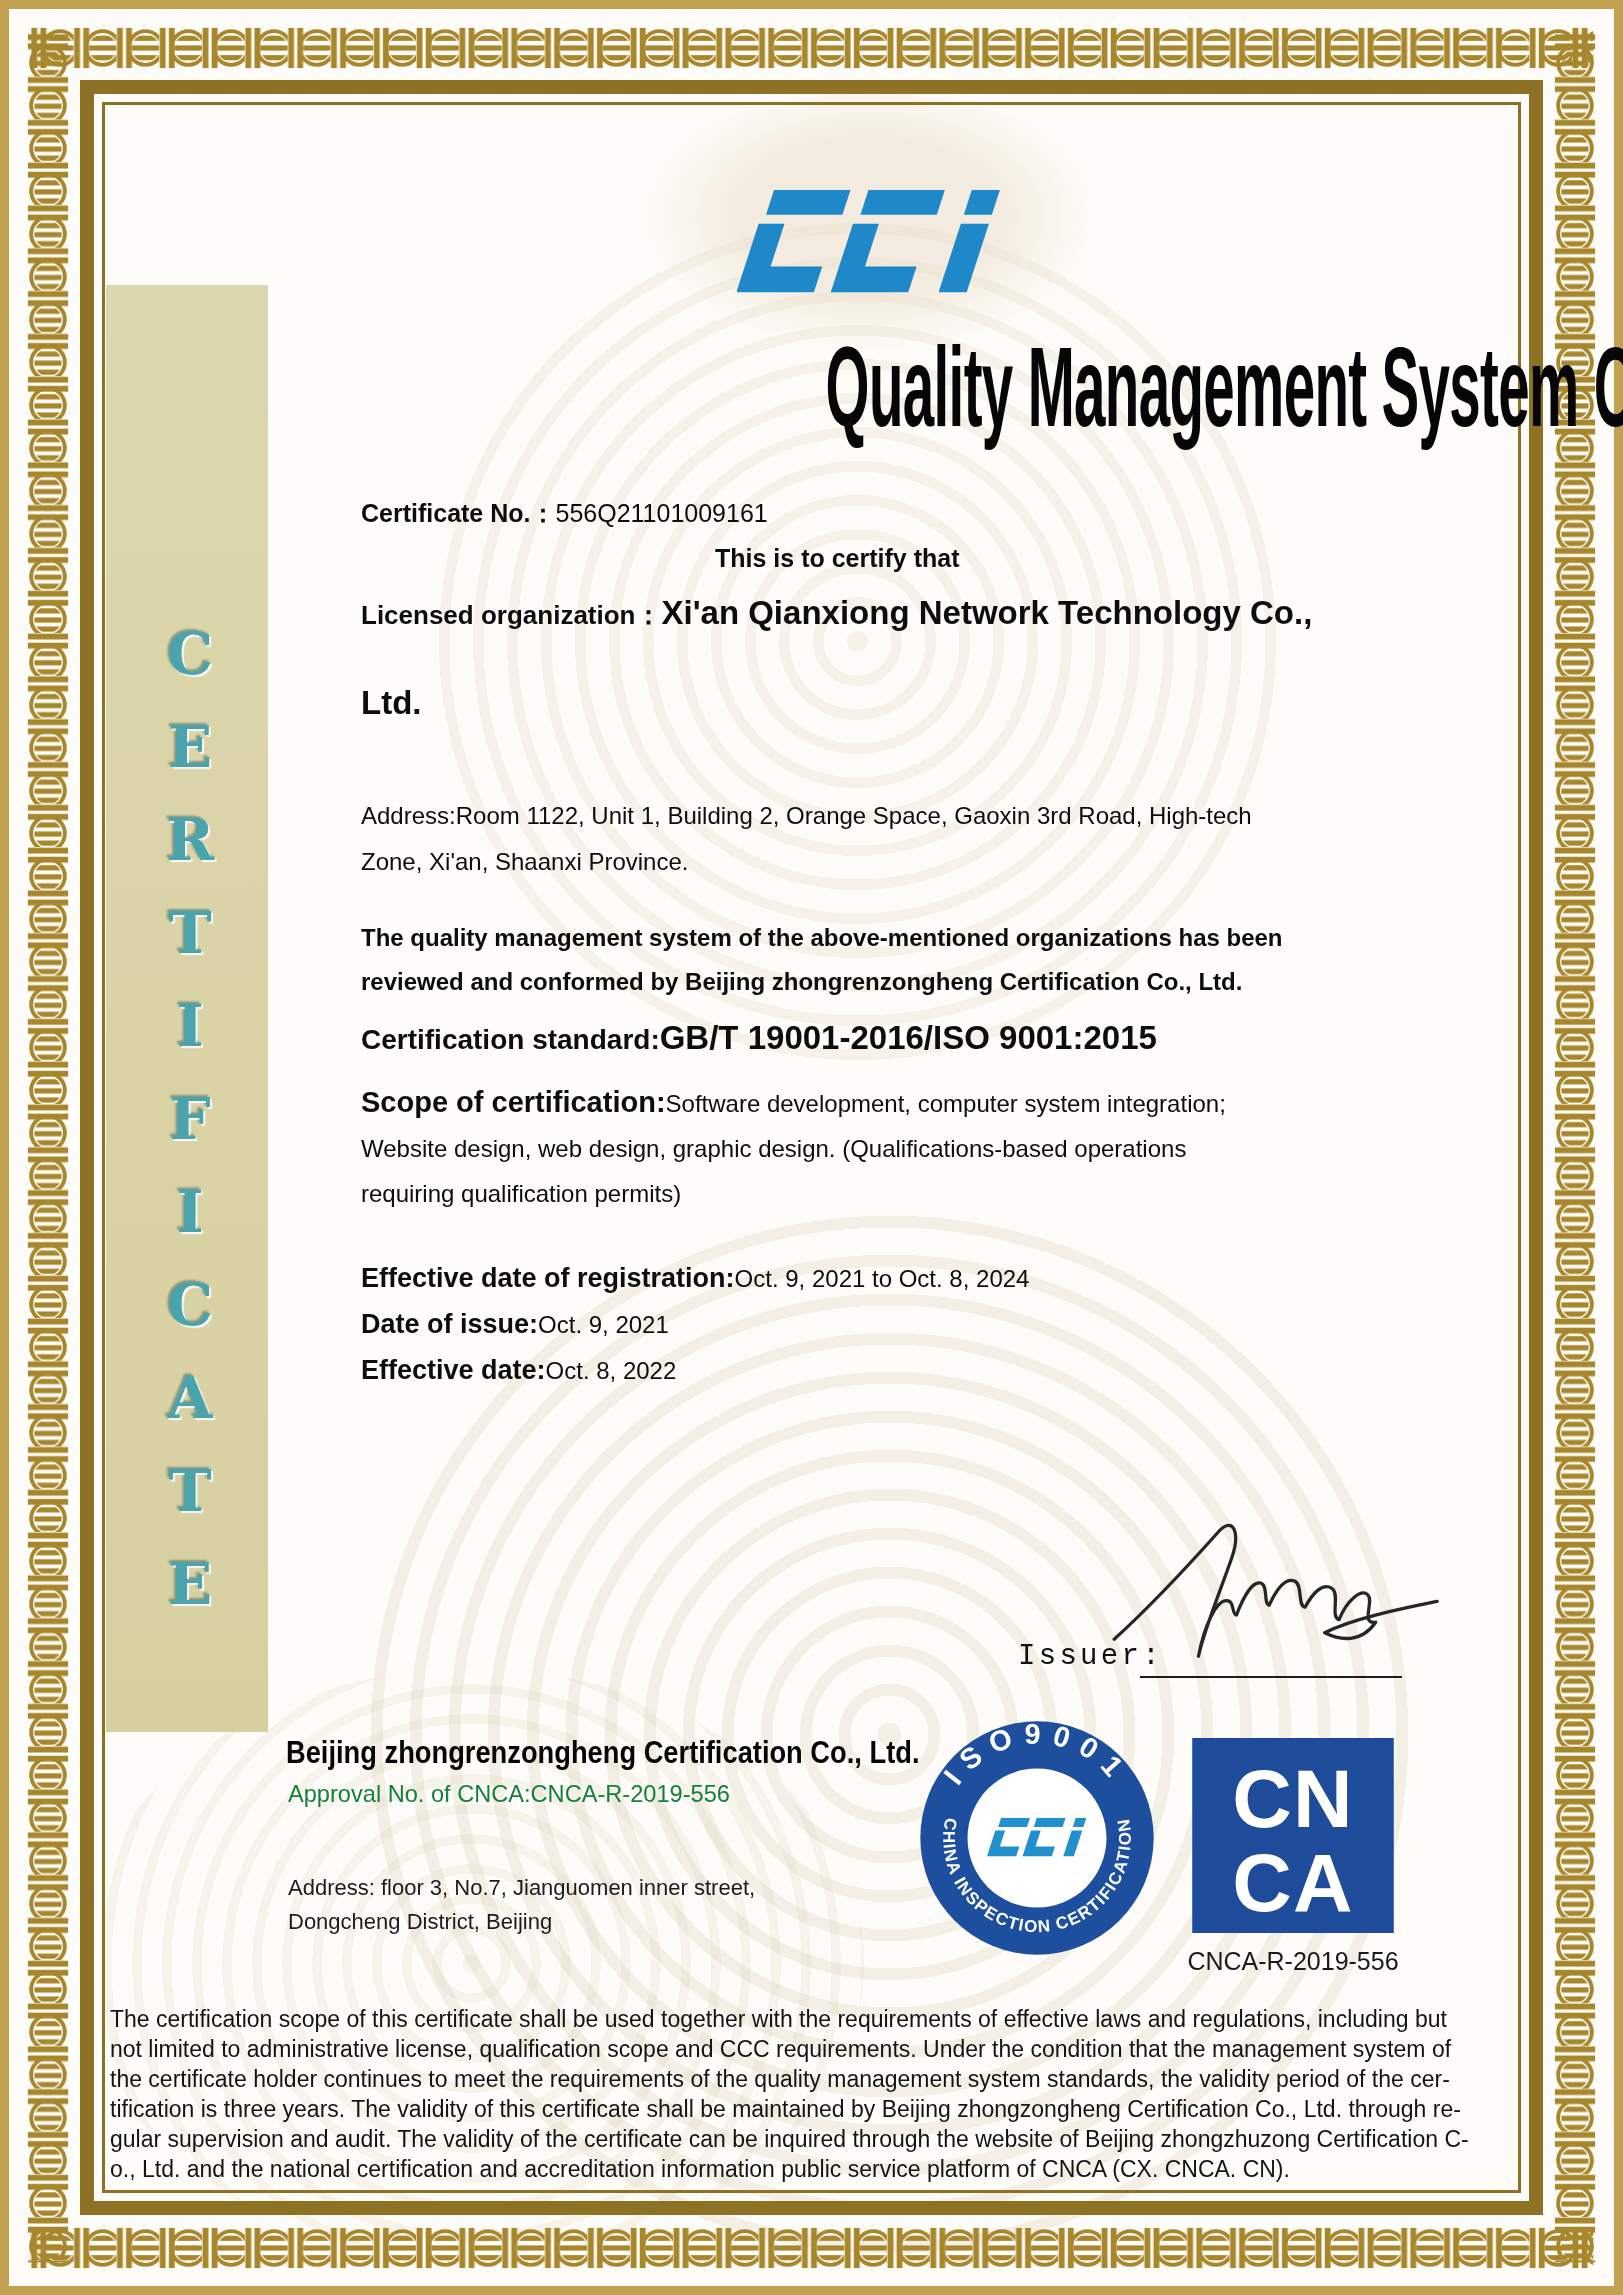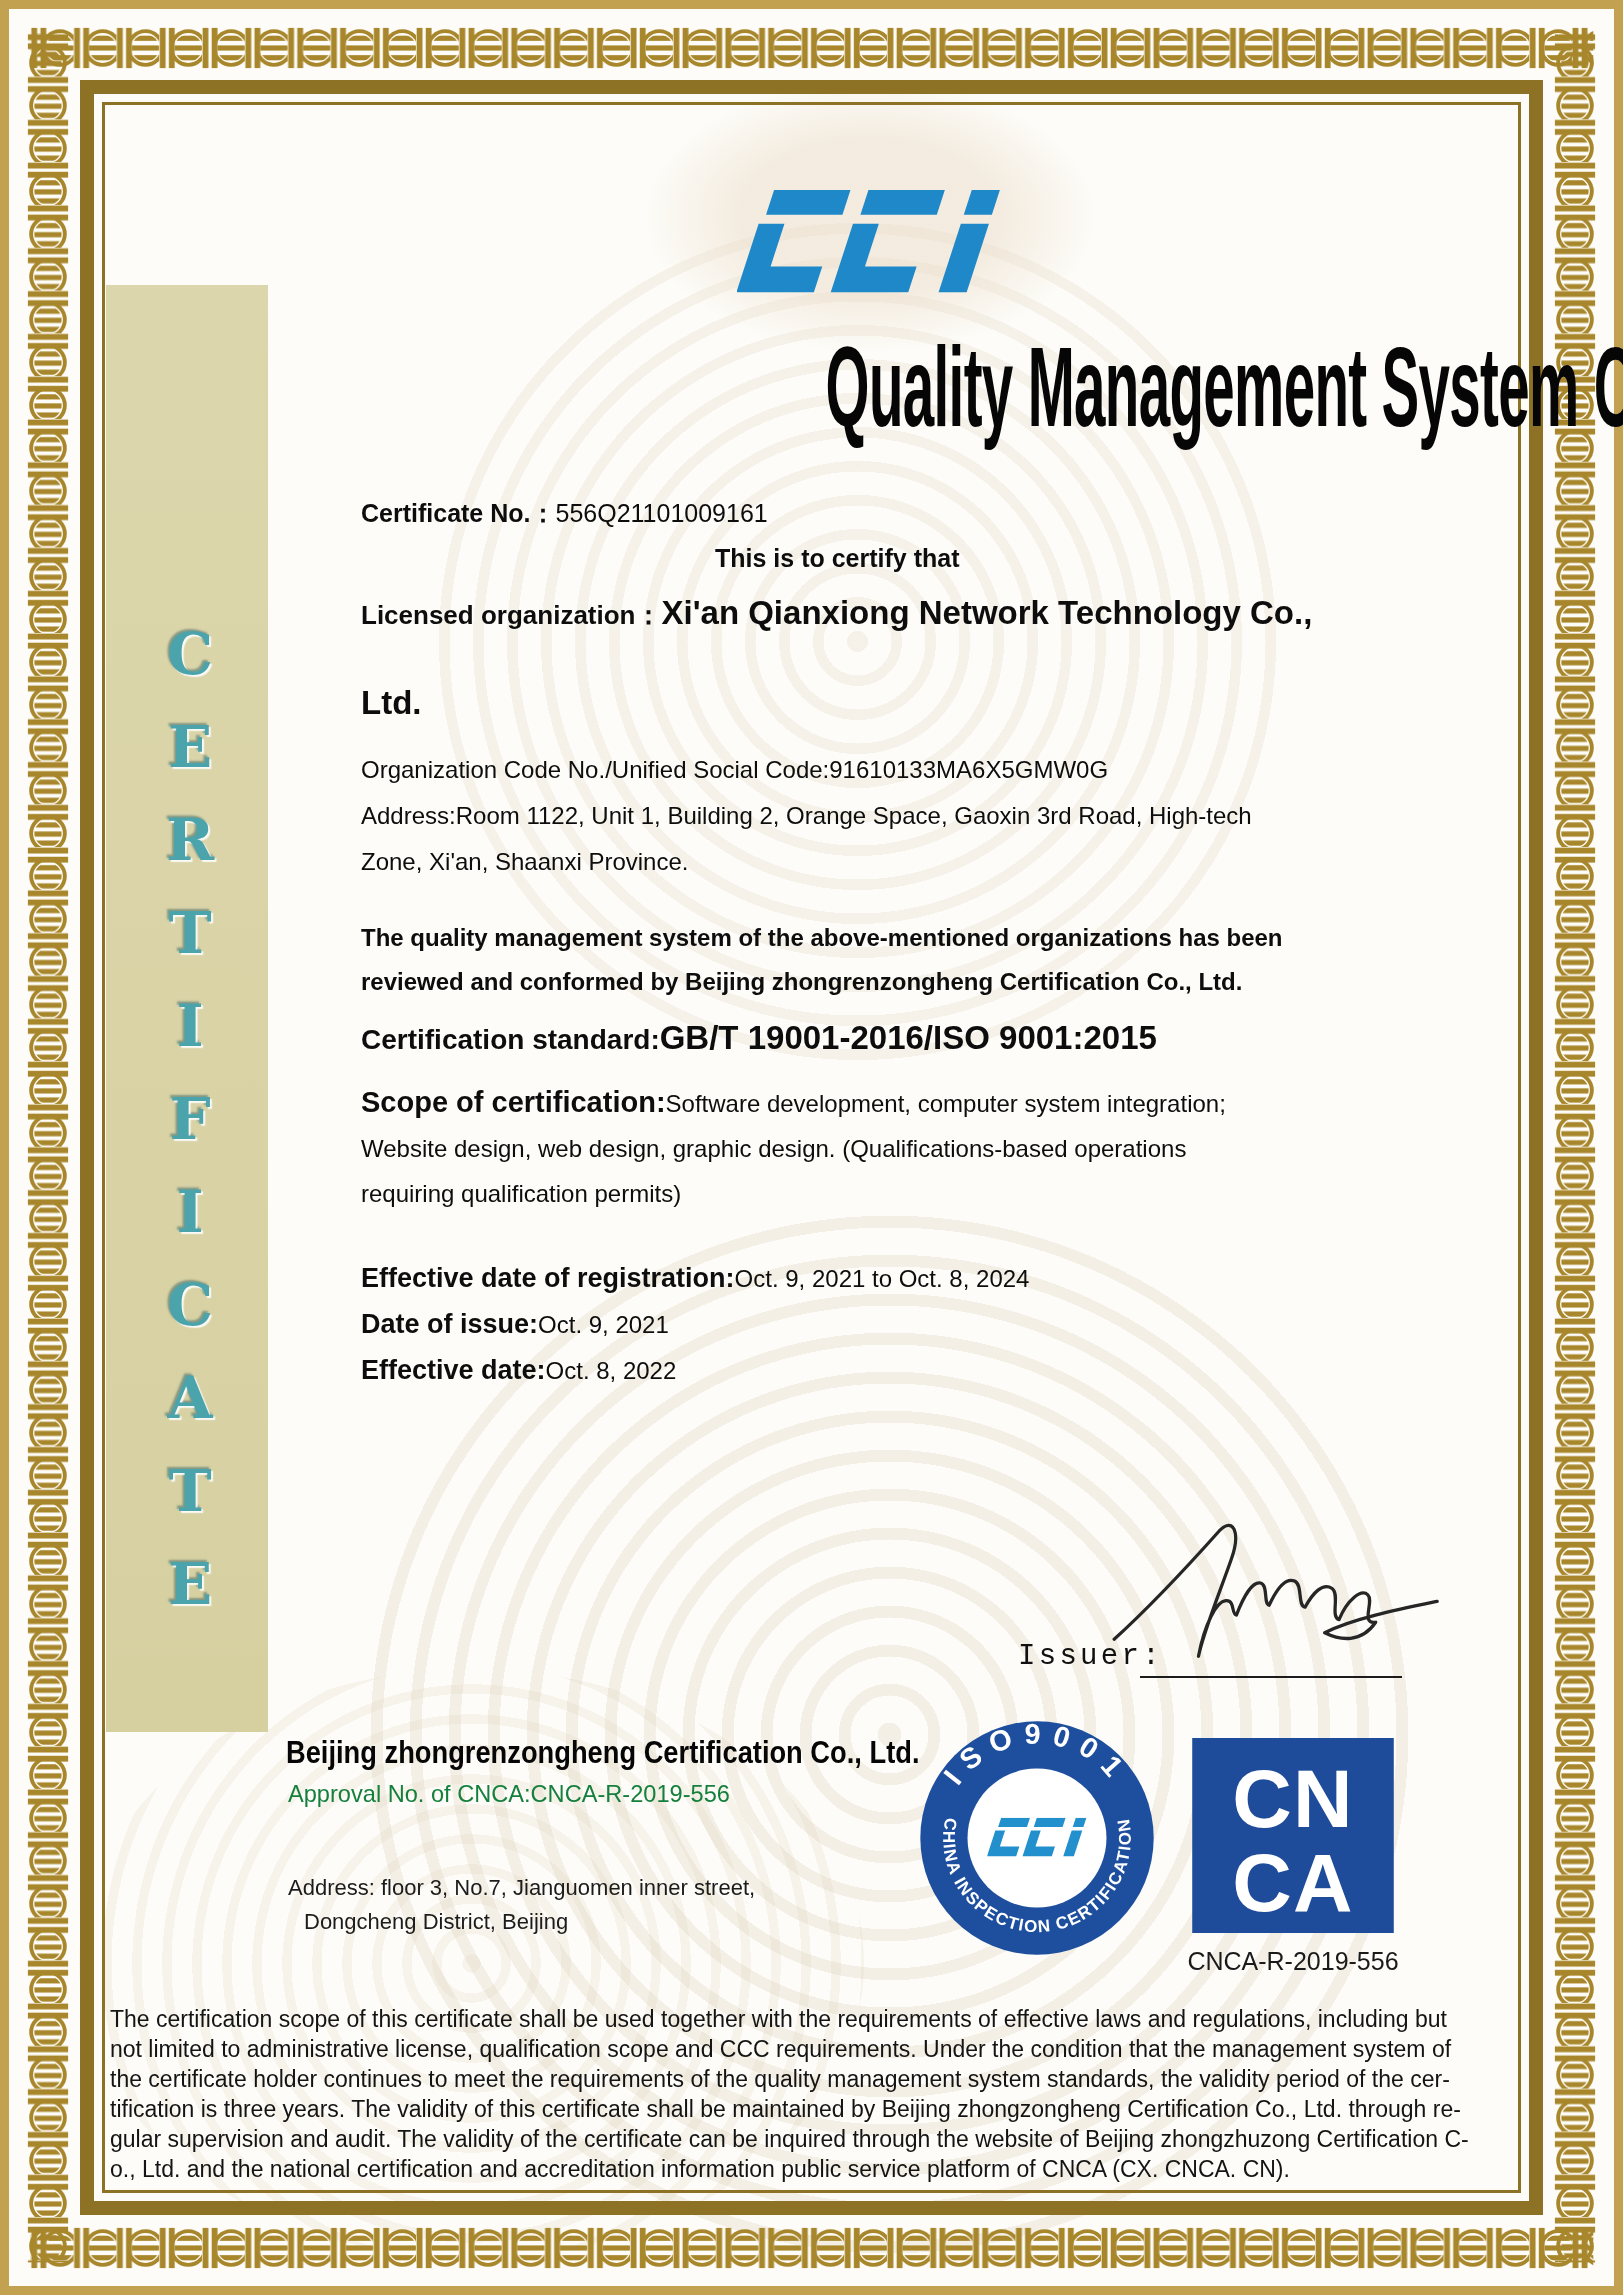--- a/index.html
+++ b/index.html
@@ -46,21 +46,21 @@
                font-size:29px;letter-spacing:3.3px;color:#111;}
   .sig-underline{position:absolute;left:1140px;top:1676px;width:262px;height:2px;background:#1c1c1c;}
   .sig{position:absolute;left:1105px;top:1515px;width:340px;height:157px;}
   
   .fcompany{position:absolute;left:286px;top:1735px;font-size:31px;font-weight:700;
             transform:scaleX(.88);transform-origin:left;white-space:nowrap;color:#060606;}
   .fapproval{position:absolute;left:288px;top:1781px;font-size:23.6px;color:#15803d;}
   .femail{position:absolute;left:286px;top:1826px;font-family:"Liberation Mono",monospace;
           font-size:27.5px;letter-spacing:1.3px;color:#111;}
   .faddr1{position:absolute;left:288px;top:1875px;font-size:22px;color:#1c1c1c;}
-  .faddr2{position:absolute;left:288px;top:1909px;font-size:22px;color:#1c1c1c;margin-left:16px;}
+  .faddr2{position:absolute;left:288px;top:1909px;font-size:22px;color:#1c1c1c;}
   
   .seal{position:absolute;left:919px;top:1720px;width:236px;height:236px;}
   .cnca{position:absolute;left:1192px;top:1738px;width:202px;height:195px;}
   .cnca-code{position:absolute;left:1178px;top:1947px;width:230px;text-align:center;
              font-size:25px;color:#1a1a1a;}
   
   .legal{position:absolute;left:110px;top:2004px;width:1413px;font-size:23px;line-height:30px;color:#141414;}
   .hidden-defs{position:absolute;width:0;height:0;}
 </style>
 </head>
@@ -139,21 +139,20 @@
 
   <svg class="cci-main" viewBox="0 0 470 185">
       <use href="#cci"></use>
     </svg>
   <div class="title"><span>Quality Management System Certification</span></div>
 
   <div class="bl f38" style="top:497px;"><span class="lab">Certificate No.：</span><span>556Q21101009161</span></div>
   <div class="bl f38 b" style="top:544px;left:715px;">This is to certify that</div>
   <div class="bl" style="top:594px;"><span class="lab f40">Licensed organization：</span><span class="f50">Xi'an Qianxiong Network Technology Co.,</span></div>
   <div class="bl f50" style="top:684px;">Ltd.</div>
-  <div class="bl f37" style="top:756px;">Organization Code No./Unified Social Code:91610133MA6X5GMW0G</div>
   <div class="bl f37" style="top:802px;">Address:Room 1122, Unit 1, Building 2, Orange Space, Gaoxin 3rd Road, High-tech</div>
   <div class="bl f37" style="top:848px;">Zone, Xi'an, Shaanxi Province.</div>
   <div class="bl f37 b" style="top:924px;">The quality management system of the above-mentioned organizations has been</div>
   <div class="bl f37 b" style="top:968px;">reviewed and conformed by Beijing zhongrenzongheng Certification Co., Ltd.</div>
   <div class="bl" style="top:1019px;"><span class="lab f43">Certification standard:</span><span class="f50">GB/T 19001-2016/ISO 9001:2015</span></div>
   <div class="bl" style="top:1086px;"><span class="lab f44">Scope of certification:</span><span class="f37">Software development, computer system integration;</span></div>
   <div class="bl f37" style="top:1135px;">Website design, web design, graphic design. (Qualifications-based operations</div>
   <div class="bl f37" style="top:1180px;">requiring qualification permits)</div>
   <div class="bl" style="top:1263px;"><span class="lab f41">Effective date of registration:</span><span class="f37">Oct. 9, 2021 to Oct. 8, 2024</span></div>
   <div class="bl" style="top:1309px;"><span class="lab f41">Date of issue:</span><span class="f37">Oct. 9, 2021</span></div>

